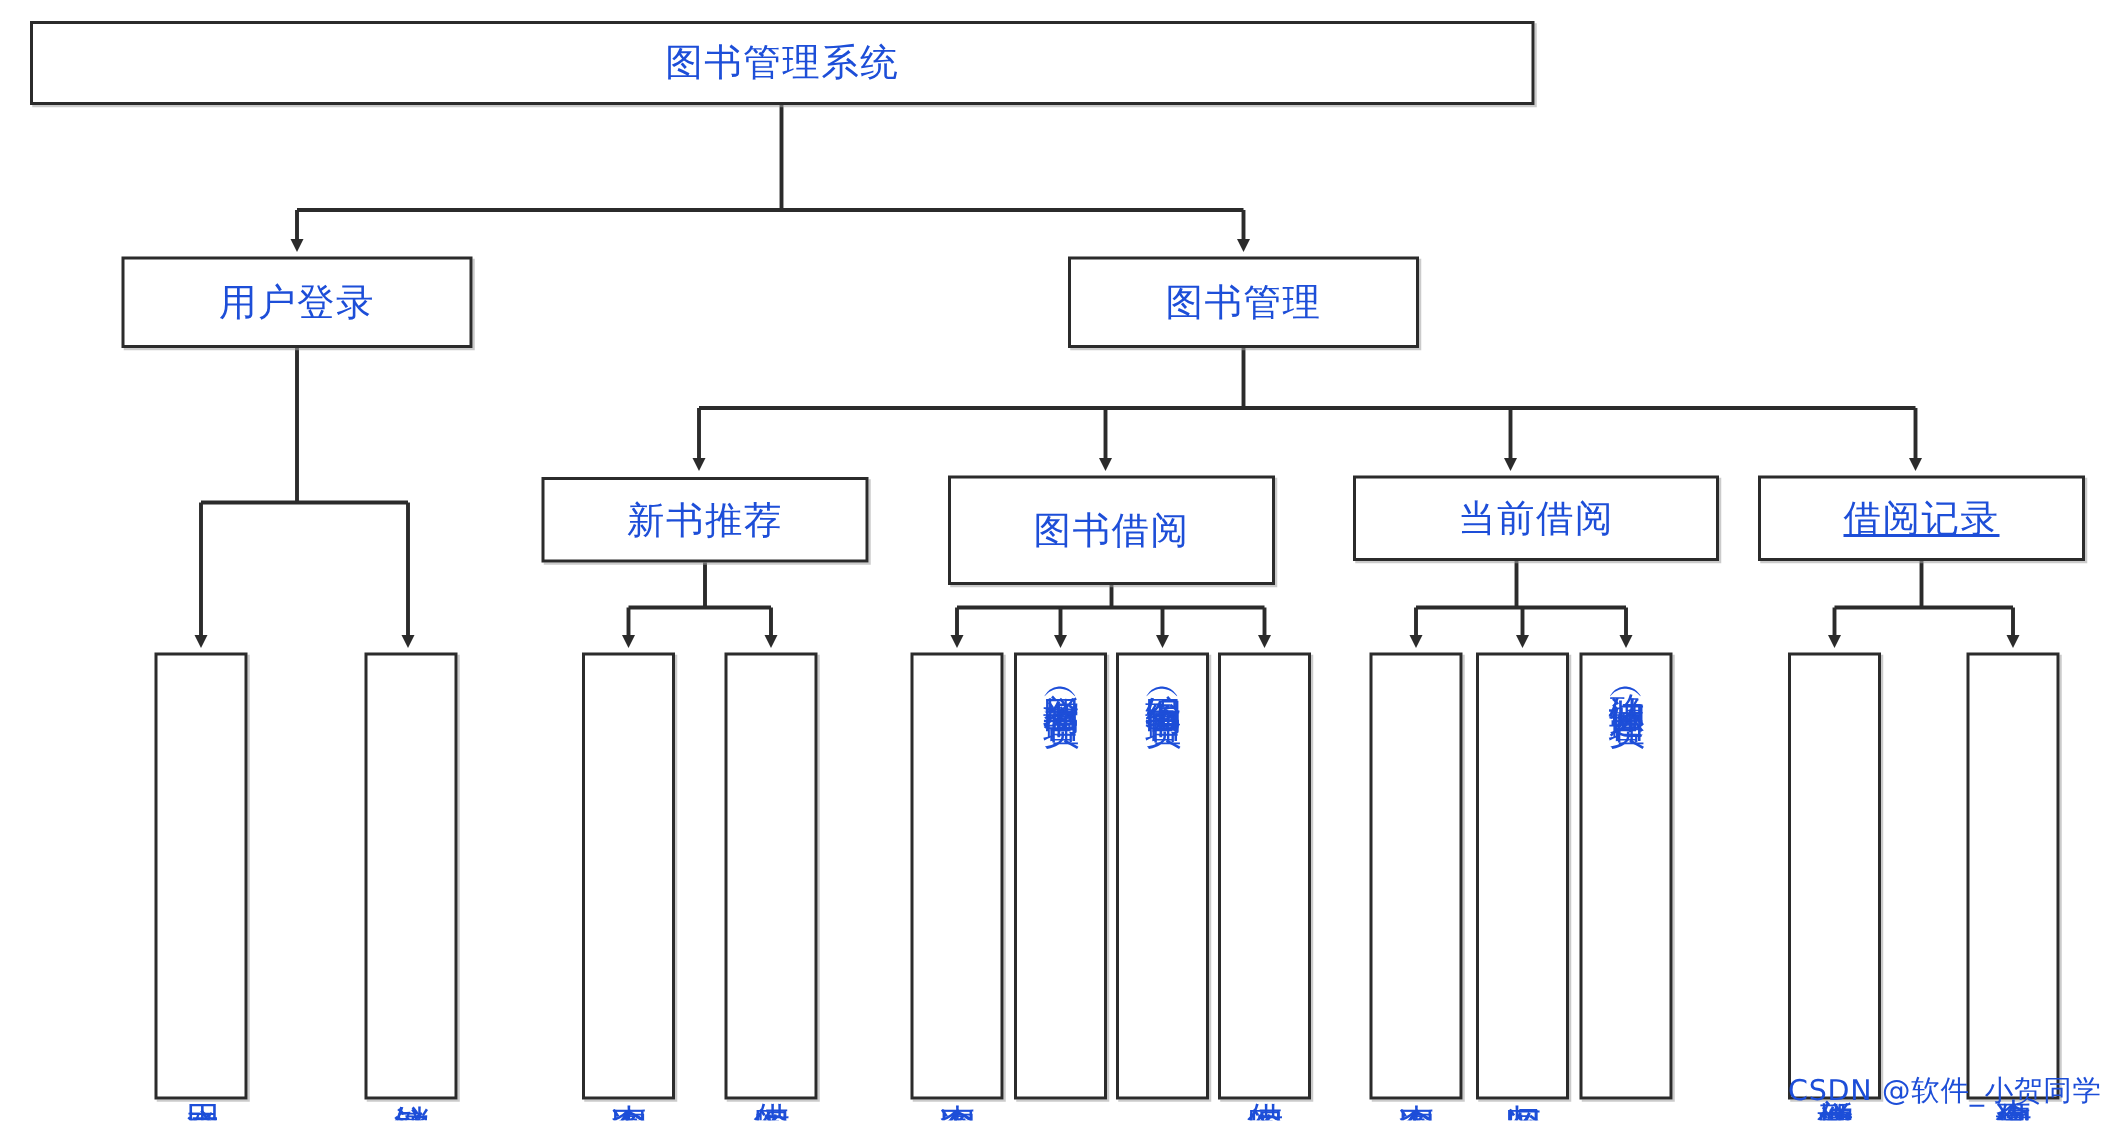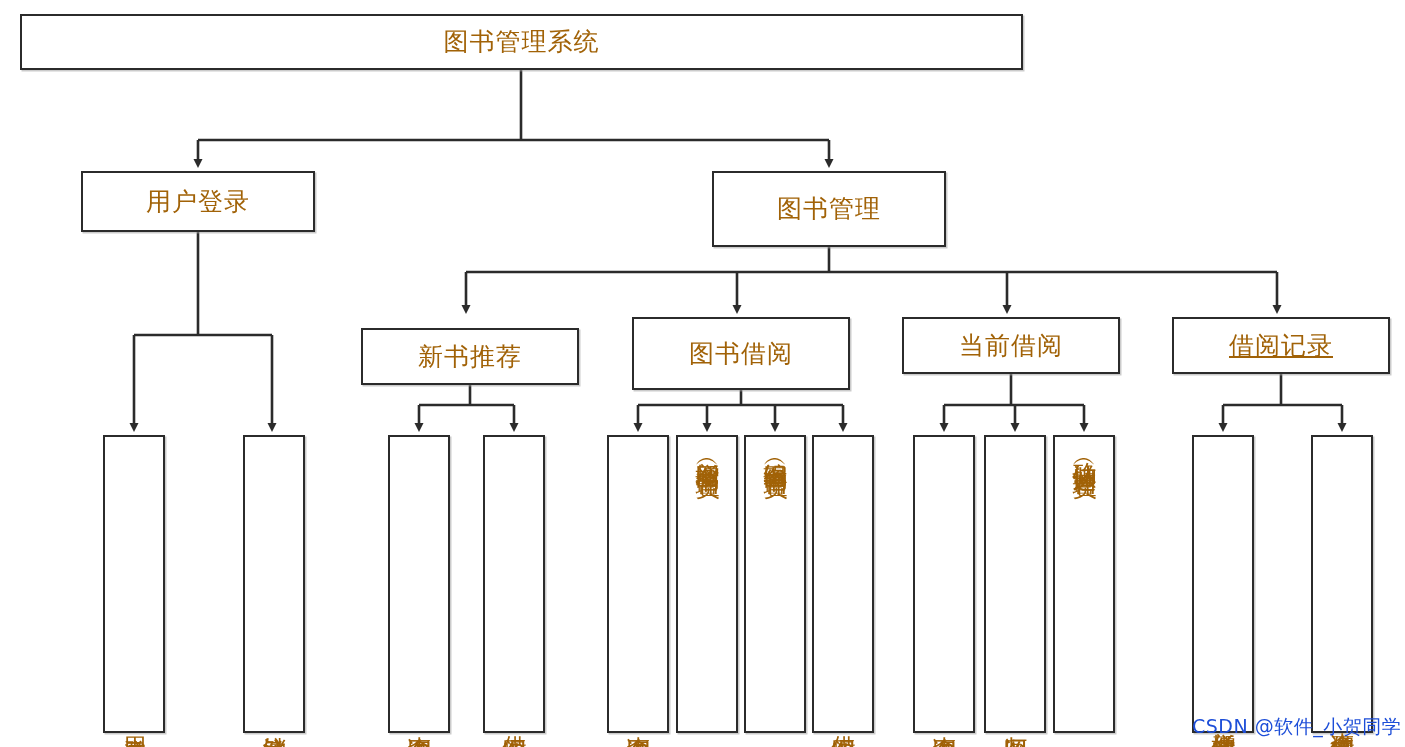--- a/index.html
+++ b/index.html
@@ -27,21 +27,21 @@
     pointer-events: none;
   }
   .node {
     position: absolute;
     box-sizing: border-box;
     border: 2.5px solid #2b2b2b;
     background: #ffffff;
     display: flex;
     align-items: center;
     justify-content: center;
-    color: #a16207;
+    color: #1d4ed8;
     box-shadow: 1.5px 1.5px 0 rgba(160,160,160,0.55);
   }
   .node.horiz {
     font-size: 25px;
     letter-spacing: 1px;
     line-height: 1.1;
   }
   .node.vert {
     writing-mode: vertical-rl;
     text-orientation: upright;
@@ -116,26 +116,26 @@
       <path d="M1223,405 L1342,405"></path>
       <path d="M1223,405 L1223,424" marker-end="url(#arrow)"></path>
       <path d="M1342,405 L1342,424" marker-end="url(#arrow)"></path>
     </g>
   </svg>
 
   <div class="node horiz" style="left: 20px; top: 14px; width: 1003px; height: 56px;">图书管理系统</div>
 
   <div id="level1-nodes">
       <div class="node horiz" style="left: 81px; top: 171px; width: 234px; height: 61px;">用户登录</div>
-      <div class="node horiz" style="left: 712px; top: 171px; width: 234px; height: 76px;">图书管理</div>
+      <div class="node horiz" style="left: 712px; top: 171px; width: 234px; height: 61px;">图书管理</div>
     </div>
   <div id="level2-nodes">
-      <div class="node horiz" style="left: 361px; top: 328px; width: 218px; height: 57px;">新书推荐</div>
+      <div class="node horiz" style="left: 361px; top: 318px; width: 218px; height: 57px;">新书推荐</div>
       <div class="node horiz" style="left: 632px; top: 317px; width: 218px; height: 73px;">图书借阅</div>
-      <div class="node horiz" style="left: 902px; top: 317px; width: 218px; height: 57px;">当前借阅</div>
+      <div class="node horiz" style="left: 902px; top: 317px; width: 244px; height: 57px;">当前借阅</div>
       <div class="node horiz" style="left: 1172px; top: 317px; width: 218px; height: 57px; text-decoration: underline;">借阅记录</div>
     </div>
   <div id="leaf-nodes">
       <div class="node vert align-end" style="left: 103px; top: 435px; width: 62px; height: 298px;">用户登录</div>
       <div class="node vert align-end" style="left: 243px; top: 435px; width: 62px; height: 298px;">注销登录</div>
       <div class="node vert align-end" style="left: 388px; top: 435px; width: 62px; height: 298px;">查询图书</div>
       <div class="node vert align-end" style="left: 483px; top: 435px; width: 62px; height: 298px;">借阅图书</div>
       <div class="node vert align-end" style="left: 607px; top: 435px; width: 62px; height: 298px;">查询图书</div>
       <div class="node vert align-start" style="left: 676px; top: 435px; width: 62px; height: 298px;">新增图书（管理员）</div>
       <div class="node vert align-start" style="left: 744px; top: 435px; width: 62px; height: 298px;">编辑图书（管理员）</div>

